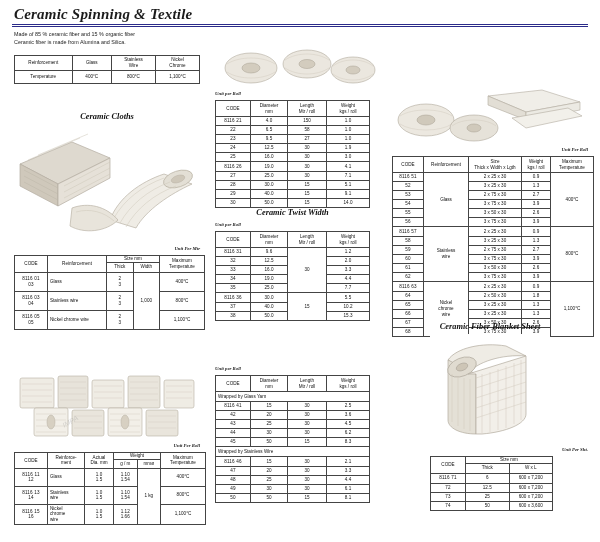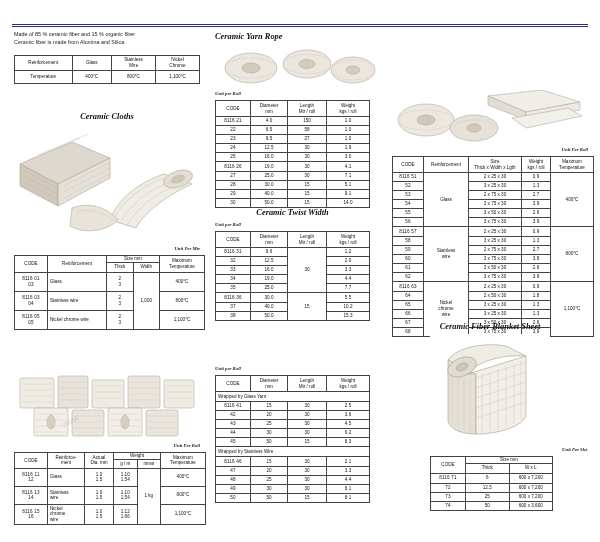--- a/index.html
+++ b/index.html
@@ -63,20 +63,21 @@
     position:absolute;color:rgba(150,150,150,.35);
     font-size:7px;font-style:italic;transform:rotate(-30deg);
     pointer-events:none;
   }
 </style>
 </head>
 <body>
 
 <div class="page">
 
+  <div class="title">Ceramic Spinning &amp; Textile</div>
   <div class="title-rule"></div>
   <div class="title-rule2"></div>
 
   <div class="desc" style="left:14px;top:30px;width:195px;">
     <div>Made of 85 % ceramic fiber and 15 % organic fiber</div>
     <div>Ceramic fiber is made from Alumina and Silica.</div>
   </div>
 
   <table class="t" style="position:absolute;left:14px;top:55px;width:186px;">
     <tbody>
@@ -229,21 +230,20 @@
     <tr>
       <td class="code" style="height:19px;">8116 15<br>16</td>
       <td class="l">Nickel<br>chrome<br>wire</td>
       <td>1.0<br>1.5</td>
       <td>1.12<br>1.66</td>
       <td>1,100°C</td>
     </tr>
   </tbody>
     </table>
 
-  <div class="sec-head left" style="position:absolute;left:215px;top:32px;width:170px;">Ceramic Yarn Rope</div>
 
   <div class="photo" style="left:215px;top:42px;width:168px;height:46px;background:#ffffff;border:none;">
     <svg width="168" height="46" viewBox="0 0 168 46">
       <rect width="168" height="46" fill="#ffffff"></rect>
       <g stroke="#b0a99c" stroke-width="0.6" fill="#ebe7df">
         <ellipse cx="36" cy="26" rx="26" ry="15"></ellipse>
         <ellipse cx="36" cy="26" rx="9" ry="5" fill="#d3ccbe"></ellipse>
         <ellipse cx="92" cy="22" rx="24" ry="14"></ellipse>
         <ellipse cx="92" cy="22" rx="8" ry="4.5" fill="#d3ccbe"></ellipse>
         <ellipse cx="138" cy="28" rx="22" ry="13"></ellipse>

